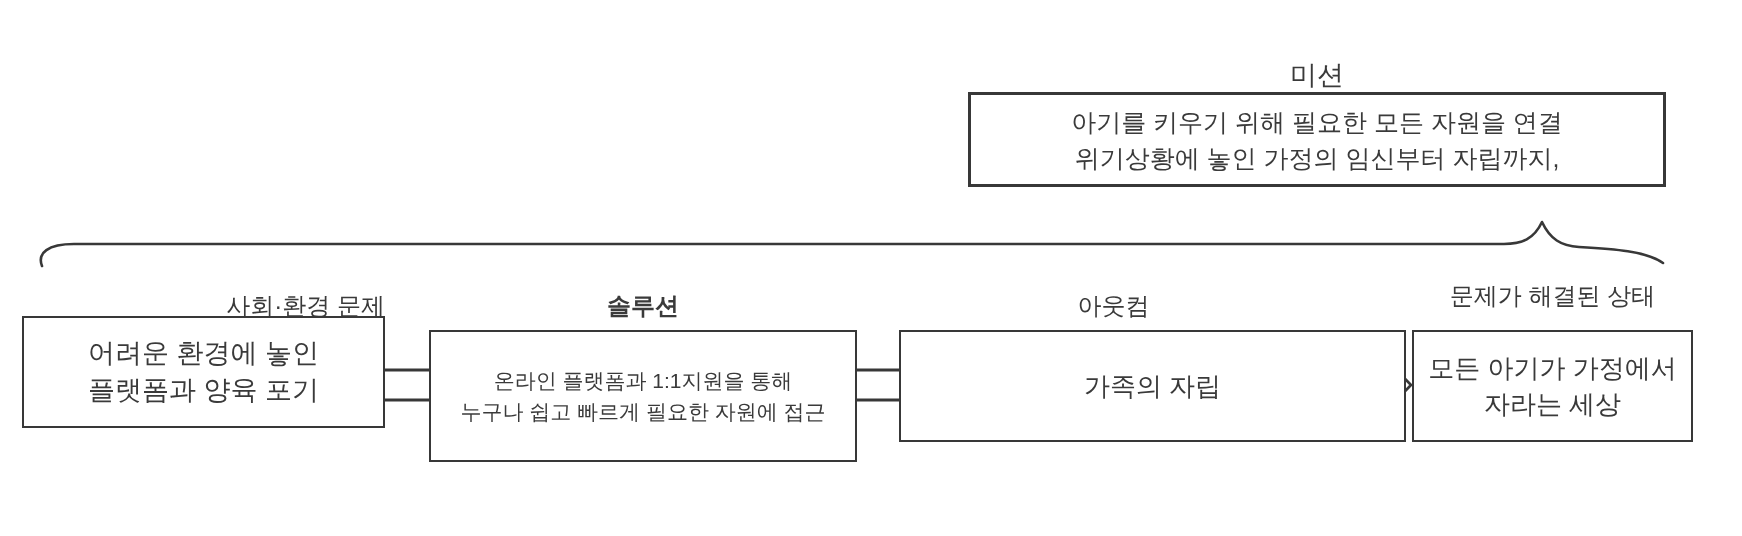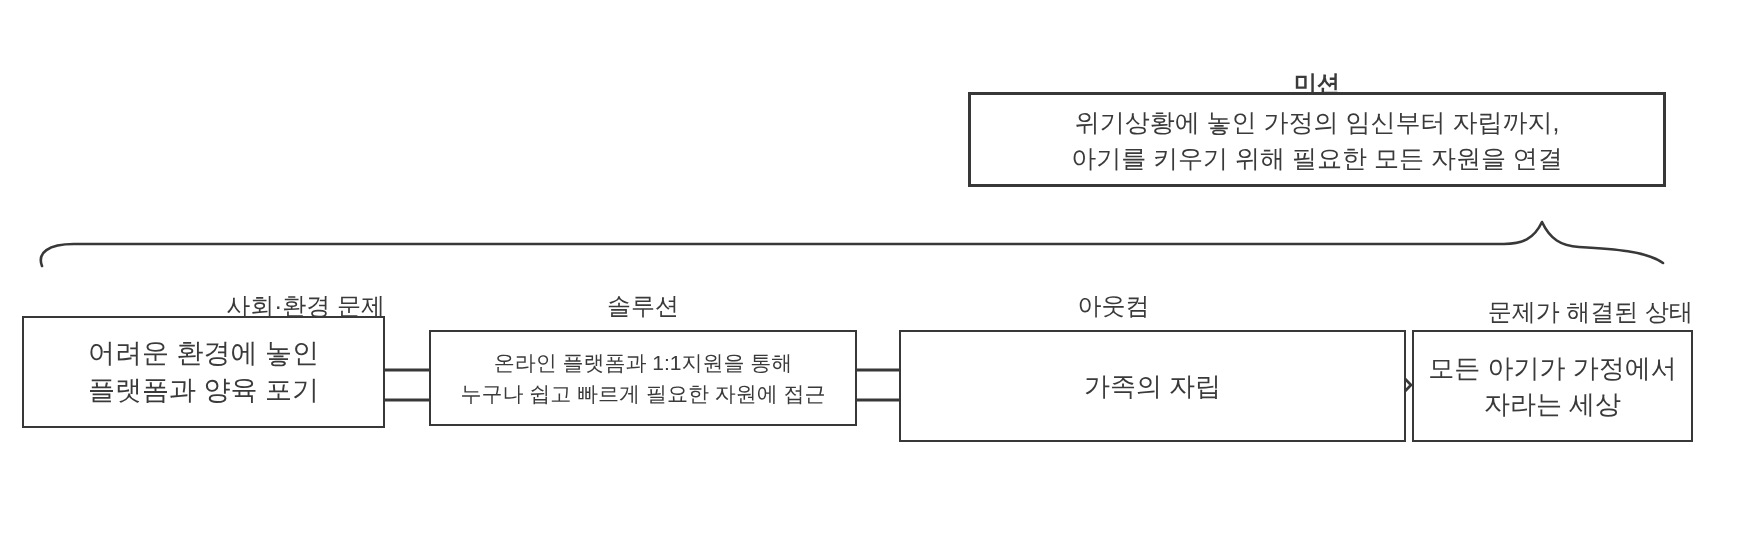--- a/index.html
+++ b/index.html
@@ -40,28 +40,28 @@
     font-size: 25px;
     line-height: 36px;
   }
   .caption {
     position: absolute;
     text-align: center;
     font-size: 24px;
     line-height: 30px;
     white-space: nowrap;
   }
-  .cap-mission { left: 968px;  width: 698px; top: 68px; font-size: 23px; font-weight: bold; }
+  .cap-mission { left: 968px;  width: 698px; top: 60px; font-size: 27px; }
   .cap-1 { left: 22px;   width: 363px; top: 291px; text-align: right; }
-  .cap-2 { left: 429px;  width: 428px; top: 291px; }
+  .cap-2 { left: 429px;  width: 428px; top: 291px; font-weight: bold; }
   .cap-3 { left: 899px;  width: 429px; top: 291px; }
-  .cap-4 { left: 1412px; width: 281px; top: 297px; text-align: right; }
+  .cap-4 { left: 1412px; width: 281px; top: 281px; }
 
   .box-1 { left: 22px;   top: 316px; width: 363px; height: 112px; font-size: 27px; line-height: 37px; }
-  .box-2 { left: 429px;  top: 330px; width: 428px; height: 96px; font-size: 21px; line-height: 31px; }
+  .box-2 { left: 429px;  top: 330px; width: 428px; height: 132px; font-size: 21px; line-height: 31px; }
   .box-3 { left: 899px;  top: 330px; width: 507px; height: 112px; font-size: 26px; line-height: 36px; }
   .box-4 { left: 1412px; top: 330px; width: 281px; height: 112px; font-size: 26px; line-height: 36px; text-align: center; }
 
   .stroke {
     fill: none;
     stroke: var(--line, #383838);
     stroke-width: 2.6;
     stroke-linecap: round;
     stroke-linejoin: round;
   }
@@ -84,22 +84,22 @@
     <g>
       <line class="stroke stroke-thick" x1="857" y1="370" x2="899" y2="370"></line>
       <line class="stroke stroke-thick" x1="857" y1="400" x2="899" y2="400"></line>
     </g>
 
     <path class="stroke" d="M 1328 370 L 1379 370 L 1379 352 L 1411 385 L 1379 418 L 1379 400 L 1328 400" fill="#ffffff"></path>
   </svg>
 
   <div class="caption cap-mission">미션</div>
   <div class="box mission-box">
+    <div>아기를 키우기 위해 필요한 모든 자원을 연결</div>
     <div>위기상황에 놓인 가정의 임신부터 자립까지,</div>
-    <div>아기를 키우기 위해 필요한 모든 자원을 연결</div>
   </div>
 
   <div class="caption cap-1">사회·환경 문제</div>
   <div class="box box-1">
     <div>어려운 환경에 놓인</div>
     <div>플랫폼과 양육 포기</div>
   </div>
 
   <div class="caption cap-2">솔루션</div>
   <div class="box box-2">

